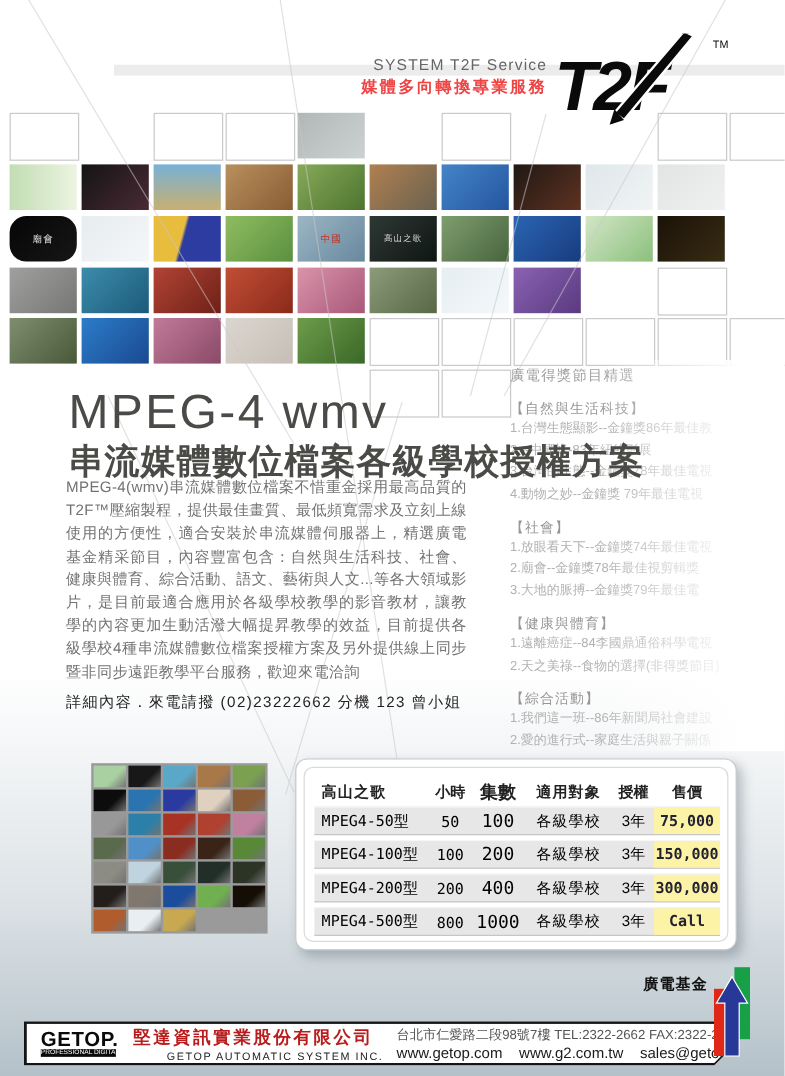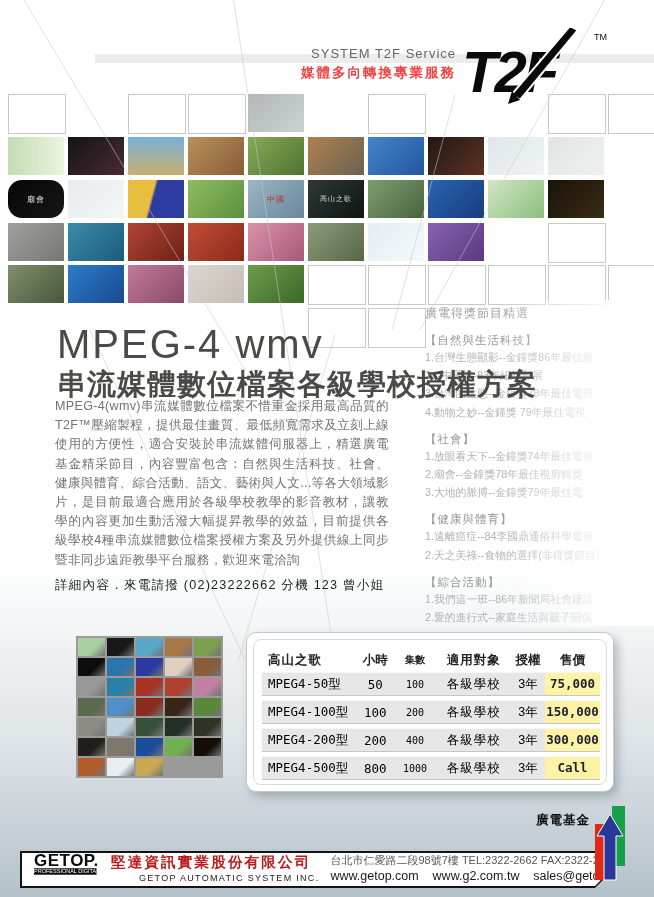--- a/index.html
+++ b/index.html
@@ -41,33 +41,33 @@
   .price-panel{position:absolute;left:246px;top:632px;width:366px;height:158px;z-index:5;
      background:#ffffff;border:1px solid #c4c8cc;border-radius:10px;
      box-shadow:4px 5px 10px rgba(90,105,115,0.4);}
   .price-inner{position:absolute;inset:6px;border:1px solid #d8dadc;border-radius:8px;padding:8px 6px 0 8px;}
   .thead{display:flex;align-items:center;height:24px;font-weight:bold;font-size:12.5px;color:#222;}
   .trow{display:flex;align-items:center;height:22px;background:#e7e7e7;margin-bottom:4px;
      border-top:1px solid #f6f6f6;border-bottom:1px solid #c6c6c6;}
   .cell{overflow:hidden;white-space:nowrap;}
   .c0{width:94px;text-align:left;padding-left:6px;font-family:"DejaVu Sans Mono","DejaVu Sans",monospace;font-size:12.5px;}
   .c1{width:38px;text-align:center;font-family:"DejaVu Sans Mono","DejaVu Sans",monospace;font-size:12.5px;}
-  .c2{width:46px;text-align:center;font-family:"DejaVu Sans Mono","DejaVu Sans",monospace;font-size:10px;}
+  .c2{width:46px;text-align:center;font-family:"DejaVu Sans Mono","DejaVu Sans",monospace;font-size:15px;}
   .c3{width:78px;text-align:center;font-size:12.5px;letter-spacing:1px;}
   .c4{width:36px;text-align:center;font-size:12.5px;}
   .c5{width:58px;text-align:center;font-family:"DejaVu Sans Mono","DejaVu Sans",monospace;font-size:12.5px;}
   .thead .c0,.thead .c3{letter-spacing:1px;font-family:"Liberation Sans","DejaVu Sans",sans-serif;font-size:12.5px;}
   .trow .c5{background:#fcf3a6;height:22px;line-height:22px;font-weight:bold;color:#222233;}
   
   .fund-label{position:absolute;left:498px;top:812px;width:92px;text-align:right;z-index:7;
      font-size:12.5px;font-weight:bold;color:#111;letter-spacing:1px;}
   .fund-logo{position:absolute;left:593px;top:802px;width:36px;height:84px;z-index:7;}
   .footer-bar{position:absolute;left:20px;top:851px;width:592px;height:37px;z-index:6;background:#141414;
      clip-path:polygon(0 0,100% 0,100% calc(100% - 17px),calc(100% - 17px) 100%,0 100%);}
-  .footer-inner{position:absolute;inset:2px;background:#ffffff;display:flex;align-items:flex-start;
+  .footer-inner{position:absolute;inset:2px;background:#ffffff;display:flex;align-items:center;
      padding:0 8px 0 12px;gap:9px;
      clip-path:polygon(0 0,100% 0,100% calc(100% - 15px),calc(100% - 15px) 100%,0 100%);}
   .getop-logo{width:68px;flex:none;}
   .getop-word{font-size:17px;font-weight:900;color:#0a0a0a;letter-spacing:0.5px;line-height:15px;}
   .getop-bar{background:#0a0a0a;color:#fff;font-size:6px;line-height:7px;height:7px;overflow:hidden;
      text-align:center;transform:scale(0.92);transform-origin:left center;white-space:nowrap;}
   .company .zh{font-size:14.5px;font-weight:bold;color:#b91c1c;letter-spacing:2.2px;white-space:nowrap;}
   .company .en{font-size:9px;color:#222;letter-spacing:1.3px;margin-top:1px;white-space:nowrap;margin-left:28px;}
   .contactblock{margin-left:2px;}
   .contactblock .l1{font-size:11px;color:#555;white-space:pre;}

